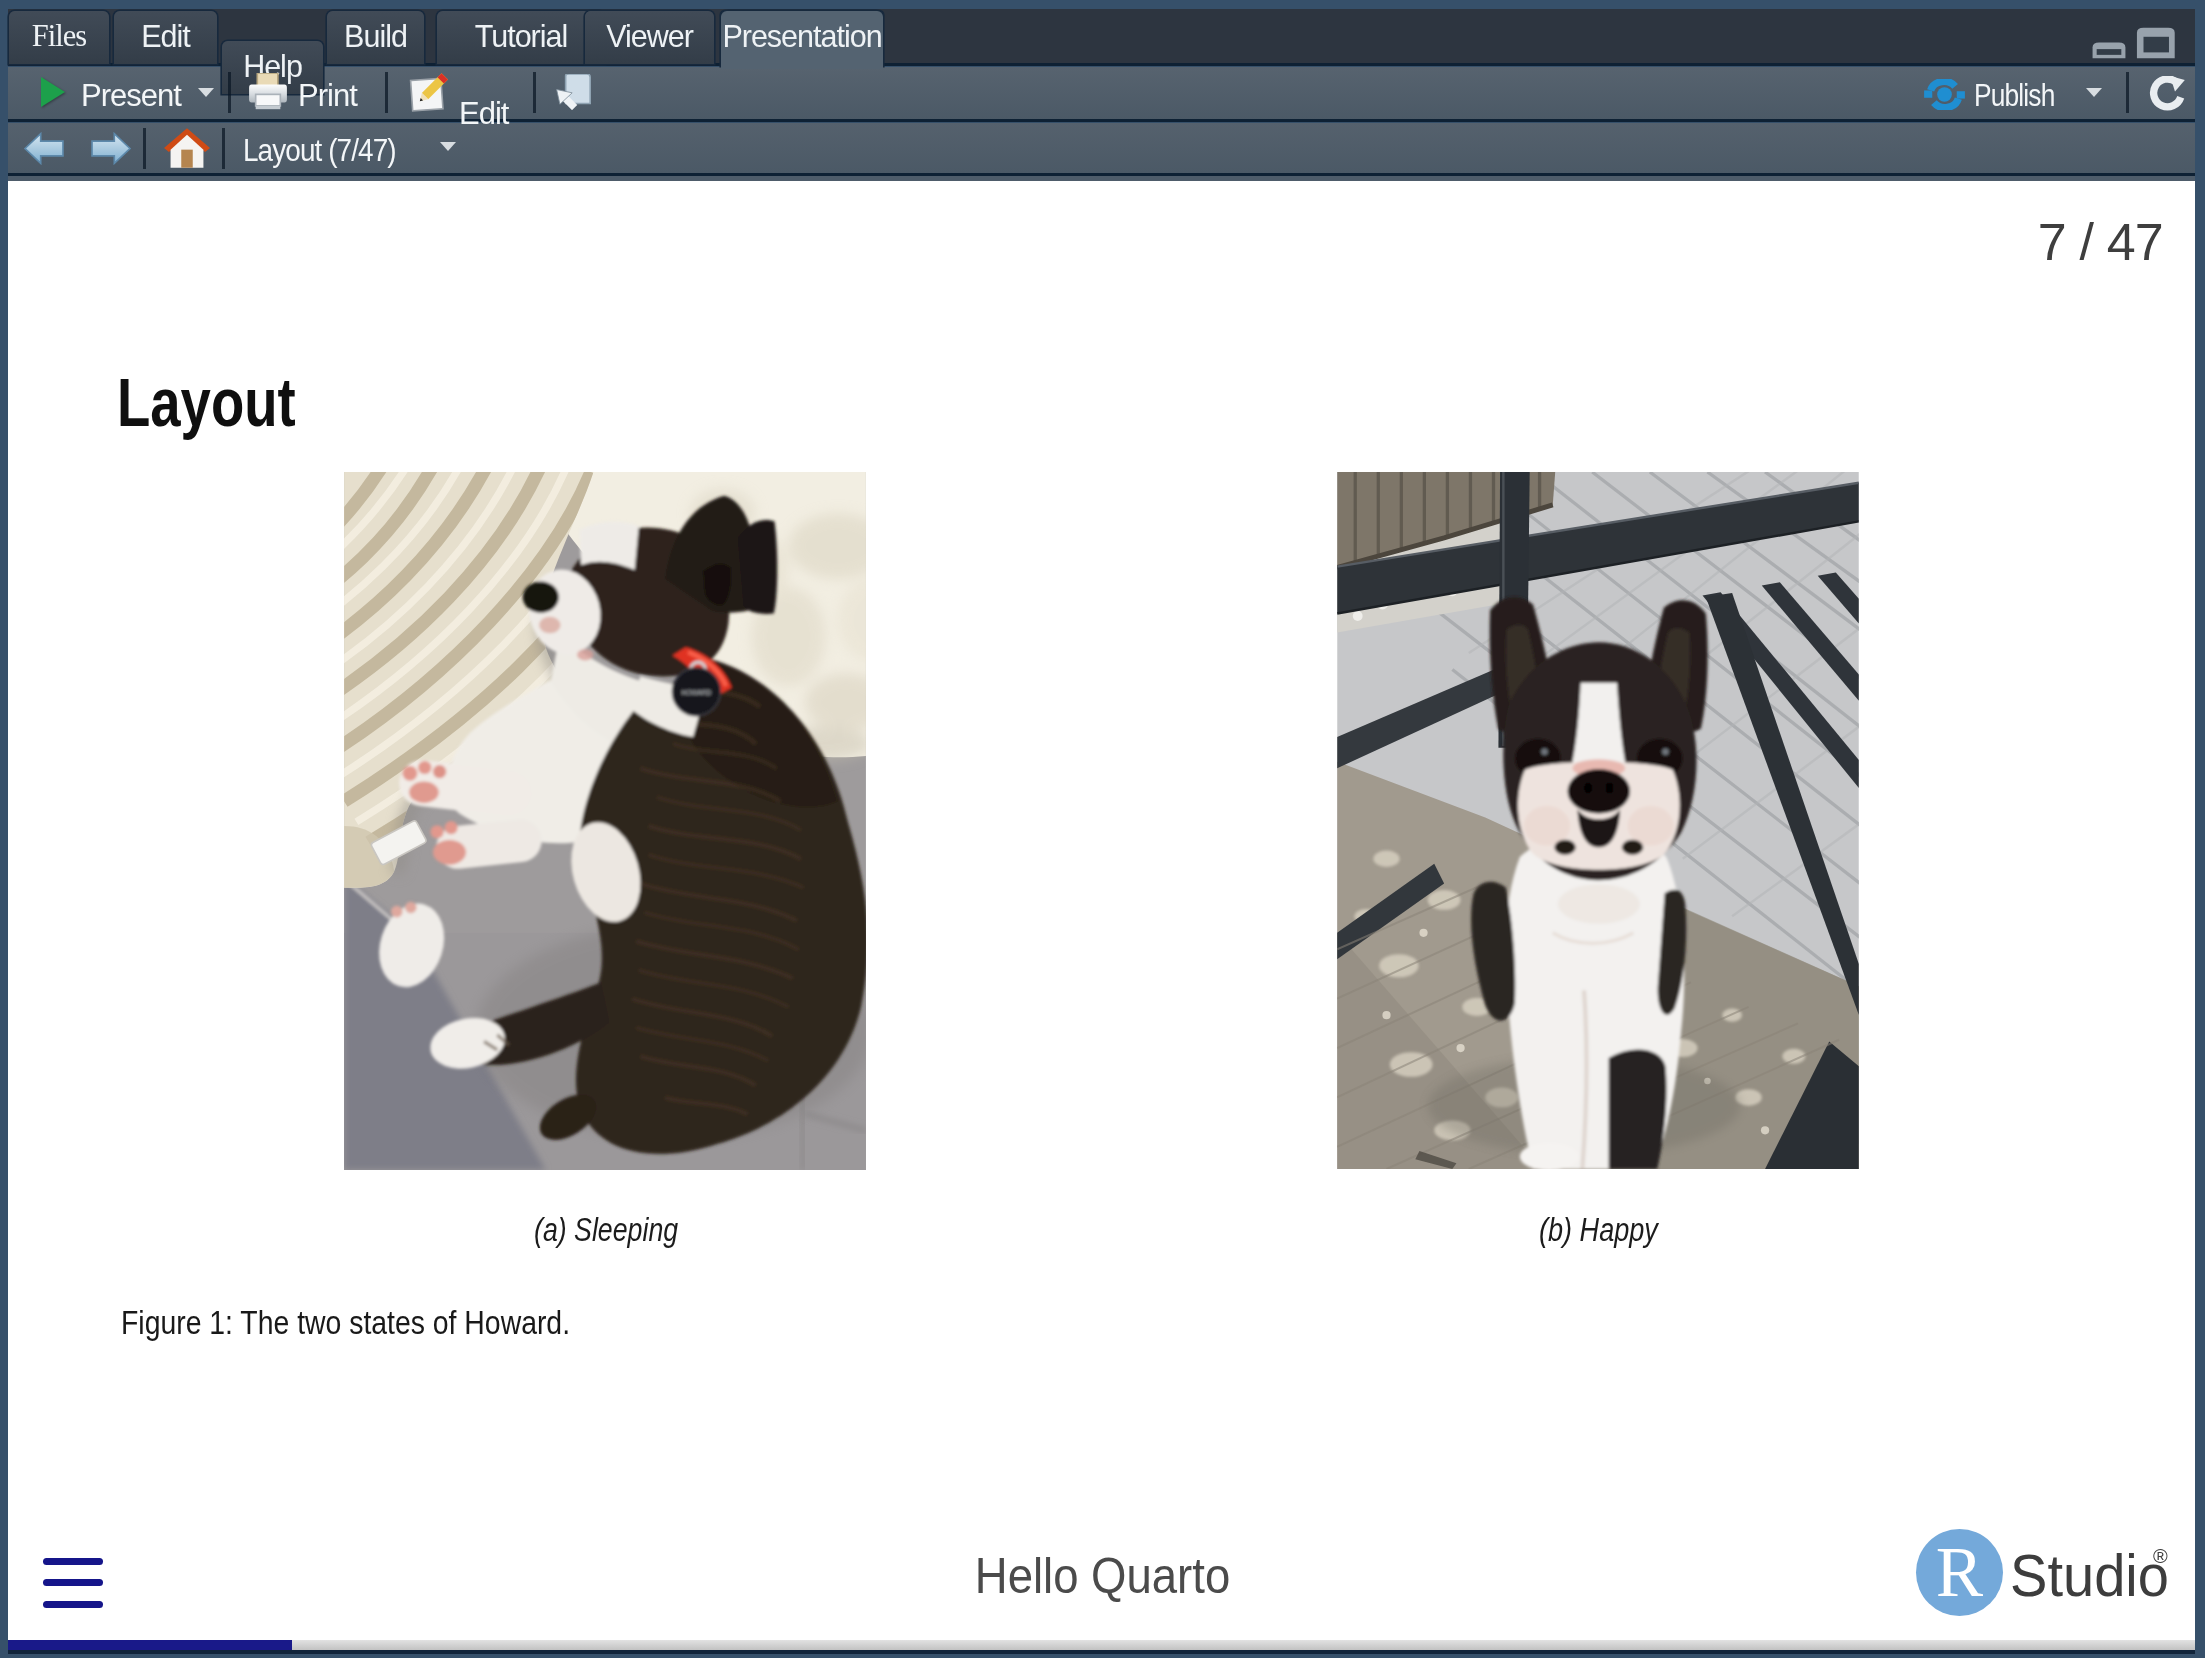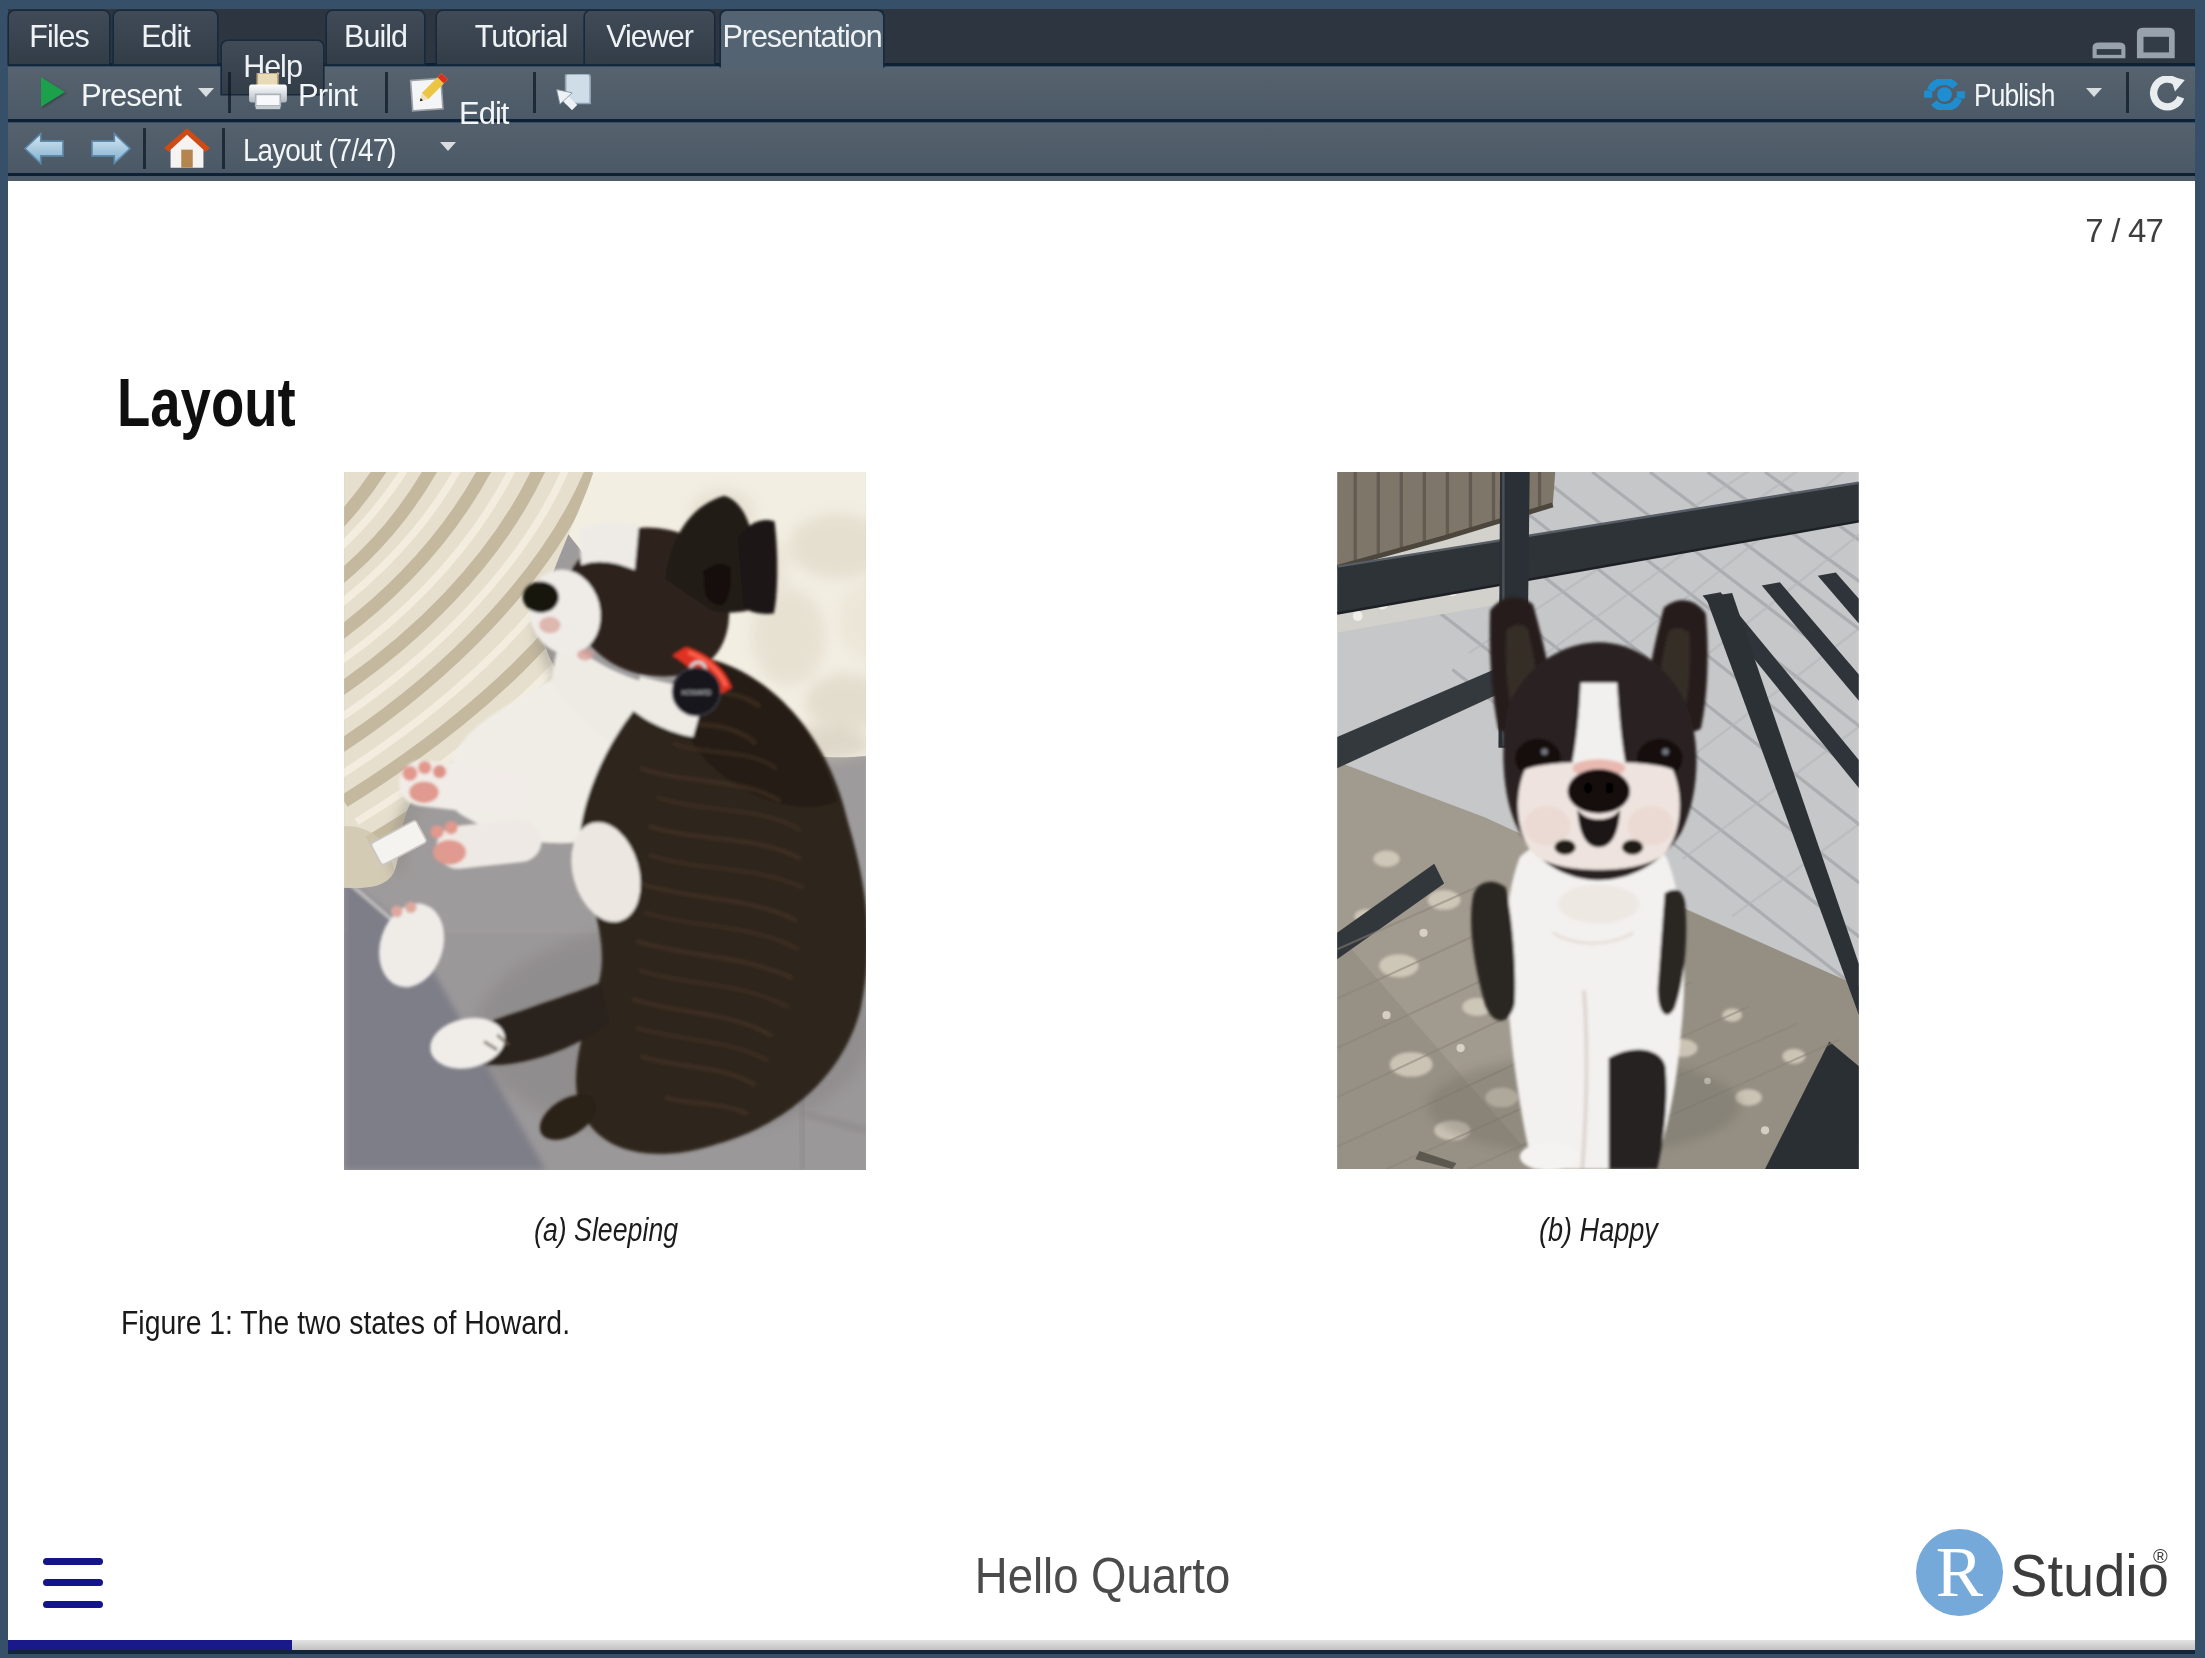--- a/index.html
+++ b/index.html
@@ -42,21 +42,21 @@
   <div class="abs" id="row2"></div>
   <div class="abs" id="row2b"></div>
   <div class="abs" id="row3"></div>
   <div class="abs" id="row3b"></div>
   <div class="abs" id="strip"></div>
   <div class="abs" id="content"></div>
   <div class="abs" id="progress"></div>
   <div class="abs" id="progfill"></div>
   <div class="abs" id="botborder"></div>
 
-  <div class="tab" style="left:9px;width:100px;">Files</div>
+  <div class="tab" style="left:9px;width:100px;font-family:Liberation Serif, serif;">Files</div>
   <div class="tab" style="left:114px;width:103px;">Edit</div>
   <div class="tab" style="left:222px;width:101px;margin-top:30px;">Help</div>
   <div class="tab" style="left:327px;width:97px;">Build</div>
   <div class="tab" style="left:437px;width:168px;">Tutorial</div>
   <div class="tab" style="left:585px;width:129px;">Viewer</div>
   <div class="tab active" style="left:721px;width:162px;">Presentation</div>
 
   <svg class="abs" style="left:2086px;top:25px;" width="92" height="40" viewBox="0 0 112 48">
     <path d="M8,27 Q8,21 16,21 L40,21 Q48,21 48,27 L48,40 L8,40 Z" fill="#98a2ac"></path>
     <rect x="13" y="29" width="30" height="7" fill="#333d48"></rect>
@@ -142,21 +142,21 @@
   <svg class="abs" style="left:164px;top:128px;" width="46" height="40" viewBox="0 0 56 48">
     <path d="M28,0 L56,24 L50,29 L28,10 L6,29 L0,24 Z" fill="#cf4b15"></path>
     <path d="M28,8 L48,26 L48,48 L8,48 L8,26 Z" fill="#f5f4f2"></path>
     <rect x="21" y="26" width="14" height="22" fill="#b5854f"></rect>
   </svg>
   <div class="sep" style="left:143px;top:128px;height:41px;"></div>
   <div class="sep" style="left:222px;top:128px;height:41px;"></div>
   <div class="ttext" style="left:243px;top:133px;transform:scaleX(0.9);transform-origin:left;">Layout (7/47)</div>
   <div class="caret" style="left:440px;top:142px;"></div>
 
-  <div class="abs dark" style="right:42px;top:212px;font-size:33px;letter-spacing:-0.8px;">7 / 47</div>
+  <div class="abs dark" style="right:42px;top:212px;font-size:52px;letter-spacing:-0.8px;">7 / 47</div>
   <div class="abs" style="left:117px;top:363px;font-size:69px;font-weight:bold;color:#0f0f0f;
        transform:scaleX(0.79);transform-origin:left;white-space:nowrap;">Layout</div>
 
   <div class="abs" style="left:534px;top:1211px;font-size:33px;font-style:italic;color:#1c1c1c;transform:scaleX(0.81);transform-origin:left;">(a) Sleeping</div>
   <div class="abs" style="left:1539px;top:1211px;font-size:33px;font-style:italic;color:#1c1c1c;transform:scaleX(0.82);transform-origin:left;">(b) Happy</div>
   <div class="abs" style="left:121px;top:1304px;font-size:33px;color:#191919;transform:scaleX(0.86);transform-origin:left;">Figure 1: The two states of Howard.</div>
 
   <div class="abs" style="left:43px;top:1558px;width:60px;height:7.4px;border-radius:4.1px;background:#15158a;"></div>
   <div class="abs" style="left:43px;top:1579px;width:60px;height:7.4px;border-radius:4.1px;background:#15158a;"></div>
   <div class="abs" style="left:43px;top:1601px;width:60px;height:7.4px;border-radius:4.1px;background:#15158a;"></div>

